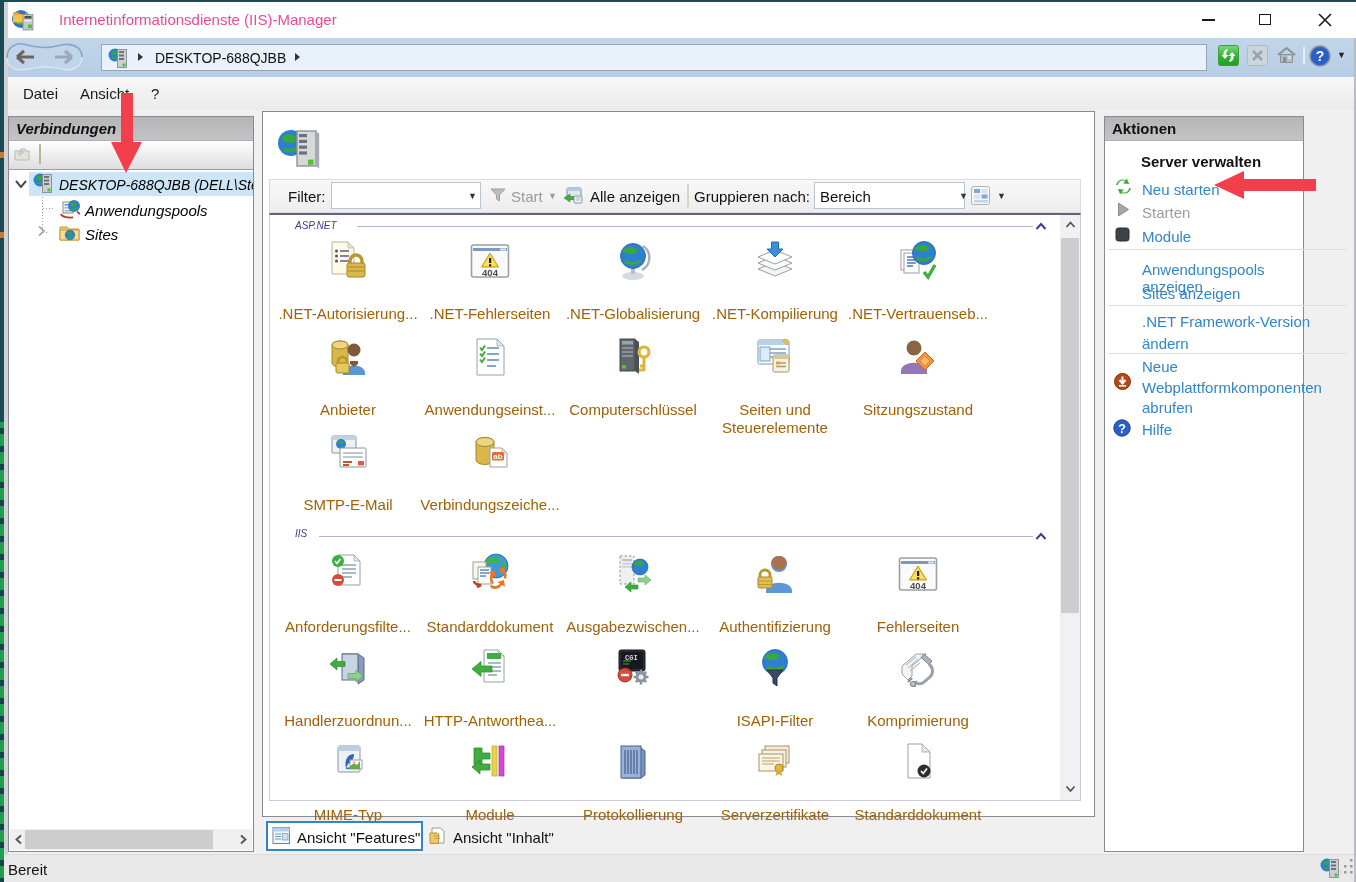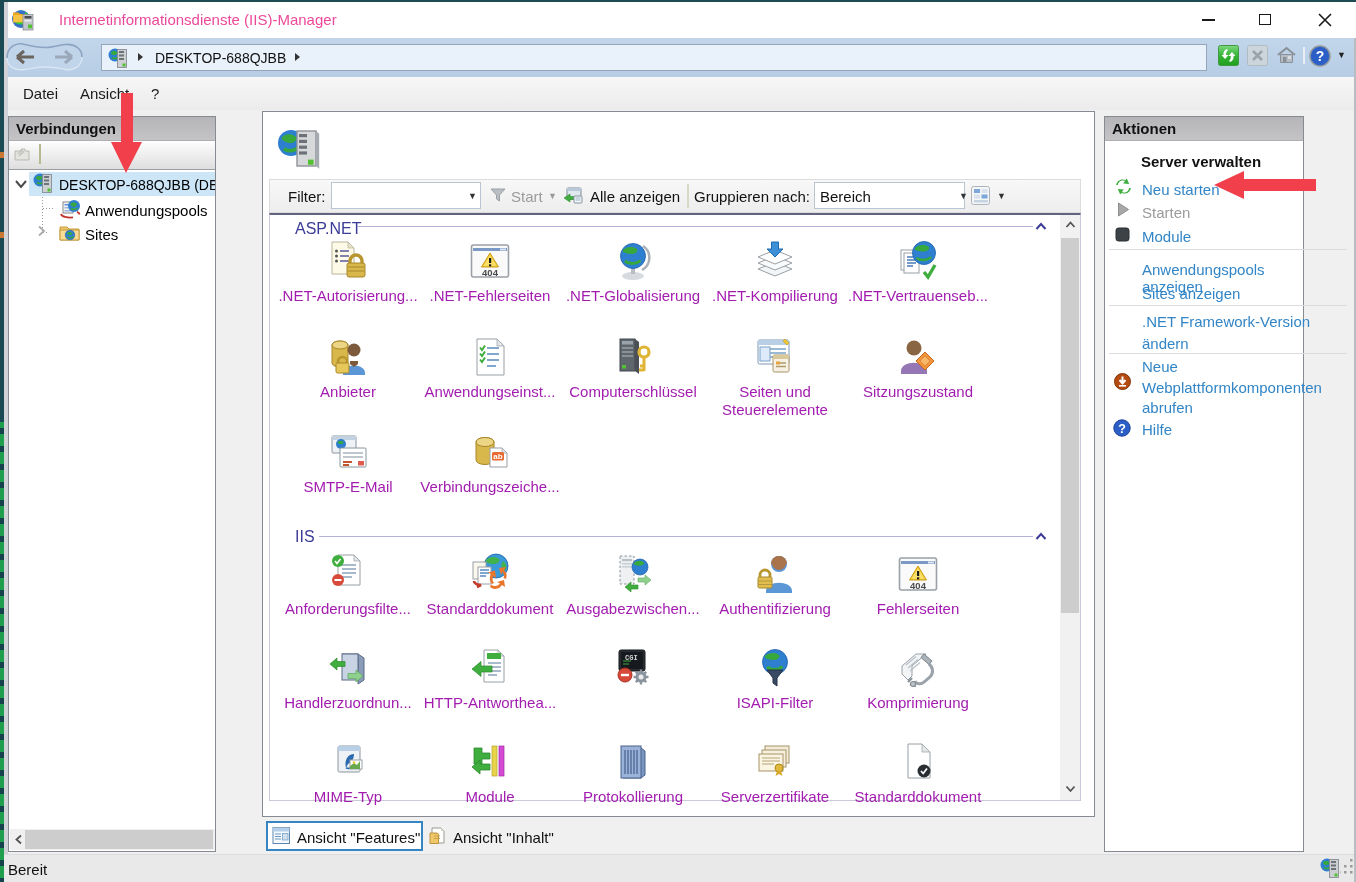--- a/index.html
+++ b/index.html
@@ -18,30 +18,30 @@
 #mainbg{left:8px;top:110px;width:1348px;height:744px;background:#f0f0f0;}
 #statusbar{left:4px;top:854px;width:1352px;height:28px;background:#e9e9e9;border-top:1px solid #dcdcdc;}
 
 
 .menuitem{position:absolute;top:85px;font-size:15px;color:#1a1a1a;}
 
 .panel{position:absolute;background:#fff;border:1px solid #868b91;}
 .panelhdr{position:absolute;left:0;top:0;right:0;height:24px;background:linear-gradient(#b5b5b7,#c4c4c6);border-bottom:1px solid #aeaeb0;}
 .panelhdr span{font-size:15px;font-weight:bold;color:#111;position:absolute;left:7px;top:3px;}
 
-#leftpanel{left:8px;top:116px;width:208px;height:736px;overflow:hidden;}
+#leftpanel{left:8px;top:116px;width:246px;height:736px;overflow:hidden;font-style:italic;}
 #rightpanel{left:1104px;top:116px;width:200px;height:736px;}
 #centercard{left:262px;top:111px;width:833px;height:706px;}
 
 .lnk{color:#3285c6;font-size:15px;position:absolute;}
 .sep{position:absolute;left:4px;width:238px;height:1px;background:#dcdcdc;}
 
-.sechdr{position:absolute;font-size:16px;color:#3b3b98;}
-
-.lbl{position:absolute;font-size:15px;color:#a21caf;text-align:center;transform:translateX(-50%);white-space:pre;}
+.sechdr{position:absolute;font-size:10px;color:#3b3b98;font-style:italic;}
+
+.lbl{position:absolute;font-size:15px;color:#a16207;text-align:center;transform:translateX(-50%);white-space:pre;margin-top:18px;}
 .icon40{position:absolute;width:40px;height:42px;transform:translateX(-50%);}
 </style>
 </head>
 <body>
 <div class="abs" id="topedge"></div>
 <div class="abs" id="leftstrip"></div>
 <div class="abs" id="winborder"></div>
 <div class="abs" id="titlebar"></div>
 <div class="abs" id="titletext">Internetinformationsdienste (IIS)-Manager</div>
 <div class="abs" id="toolbar"></div>

